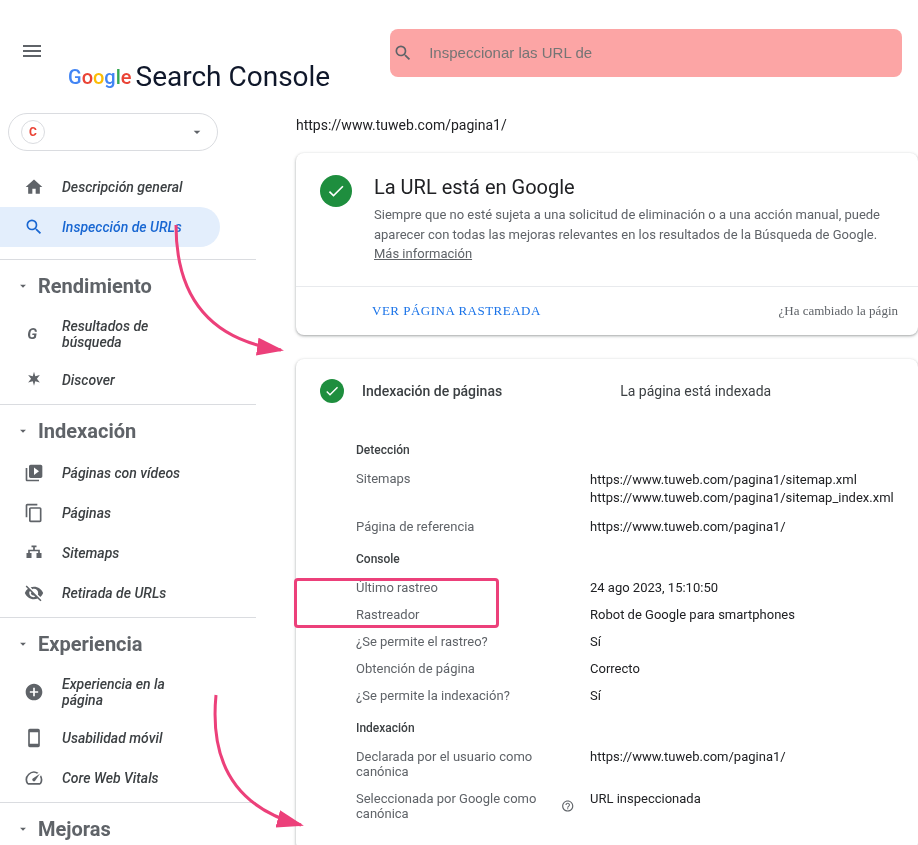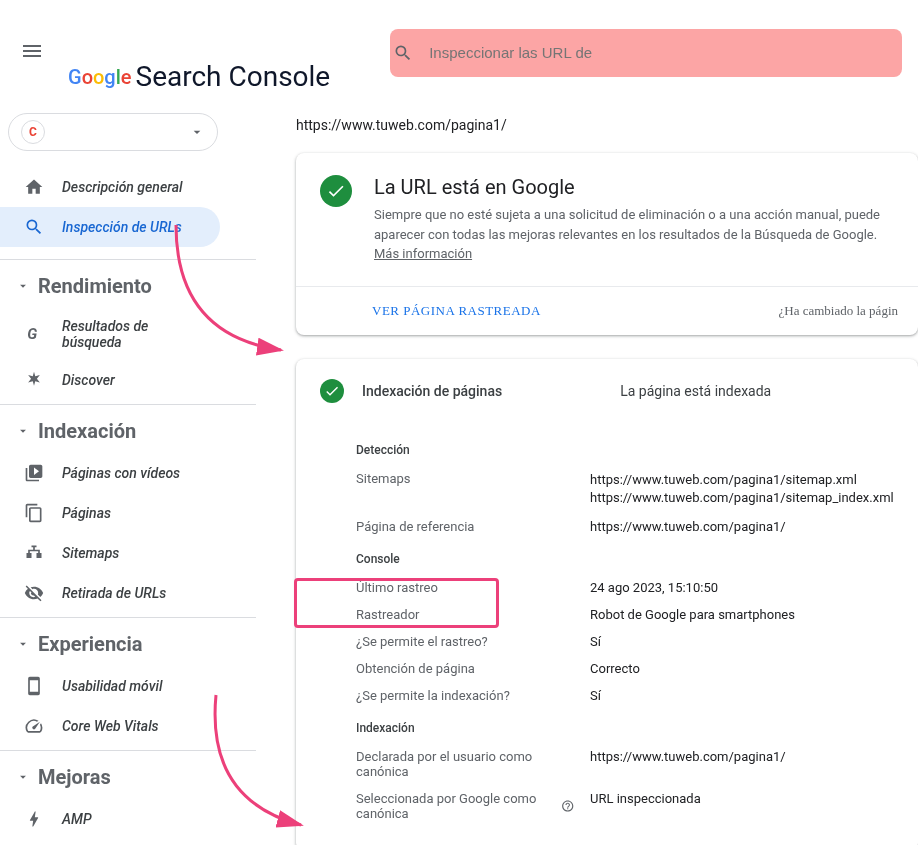--- a/index.html
+++ b/index.html
@@ -179,20 +179,26 @@
         </svg>
       <span class="nav-label">Retirada de URLs</span>
     </div>
 
     <div class="nav-divider"></div>
     <div class="nav-header">
       <svg viewBox="0 0 24 24">
           <path d="M7 10l5 5 5-5z"></path>
         </svg>
       <span>Experiencia</span>
+    </div>
+    <div class="nav-item">
+      <svg viewBox="0 0 24 24">
+          <path d="M12 2C6.48 2 2 6.48 2 12s4.48 10 10 10 10-4.48 10-10S17.52 2 12 2zm5 11h-4v4h-2v-4H7v-2h4V7h2v4h4v2z"></path>
+        </svg>
+      <span class="nav-label">Experiencia en la página</span>
     </div>
     <div class="nav-item">
       <svg viewBox="0 0 24 24">
           <path d="M17 1.01L7 1c-1.1 0-2 .9-2 2v18c0 1.1.9 2 2 2h10c1.1 0 2-.9 2-2V3c0-1.1-.9-1.99-2-1.99zM17 19H7V5h10v14z"></path>
         </svg>
       <span class="nav-label">Usabilidad móvil</span>
     </div>
     <div class="nav-item">
       <svg viewBox="0 0 24 24">
           <path d="M20.38 8.57l-1.23 1.85a8 8 0 01-.22 7.58H5.07A8 8 0 0115.58 6.85l1.85-1.23A10 10 0 003.35 19a2 2 0 001.72 1h13.85a2 2 0 001.74-1 10 10 0 00-.27-10.44zm-9.79 6.84a2 2 0 002.83 0l5.66-8.49-8.49 5.66a2 2 0 000 2.83z"></path>

